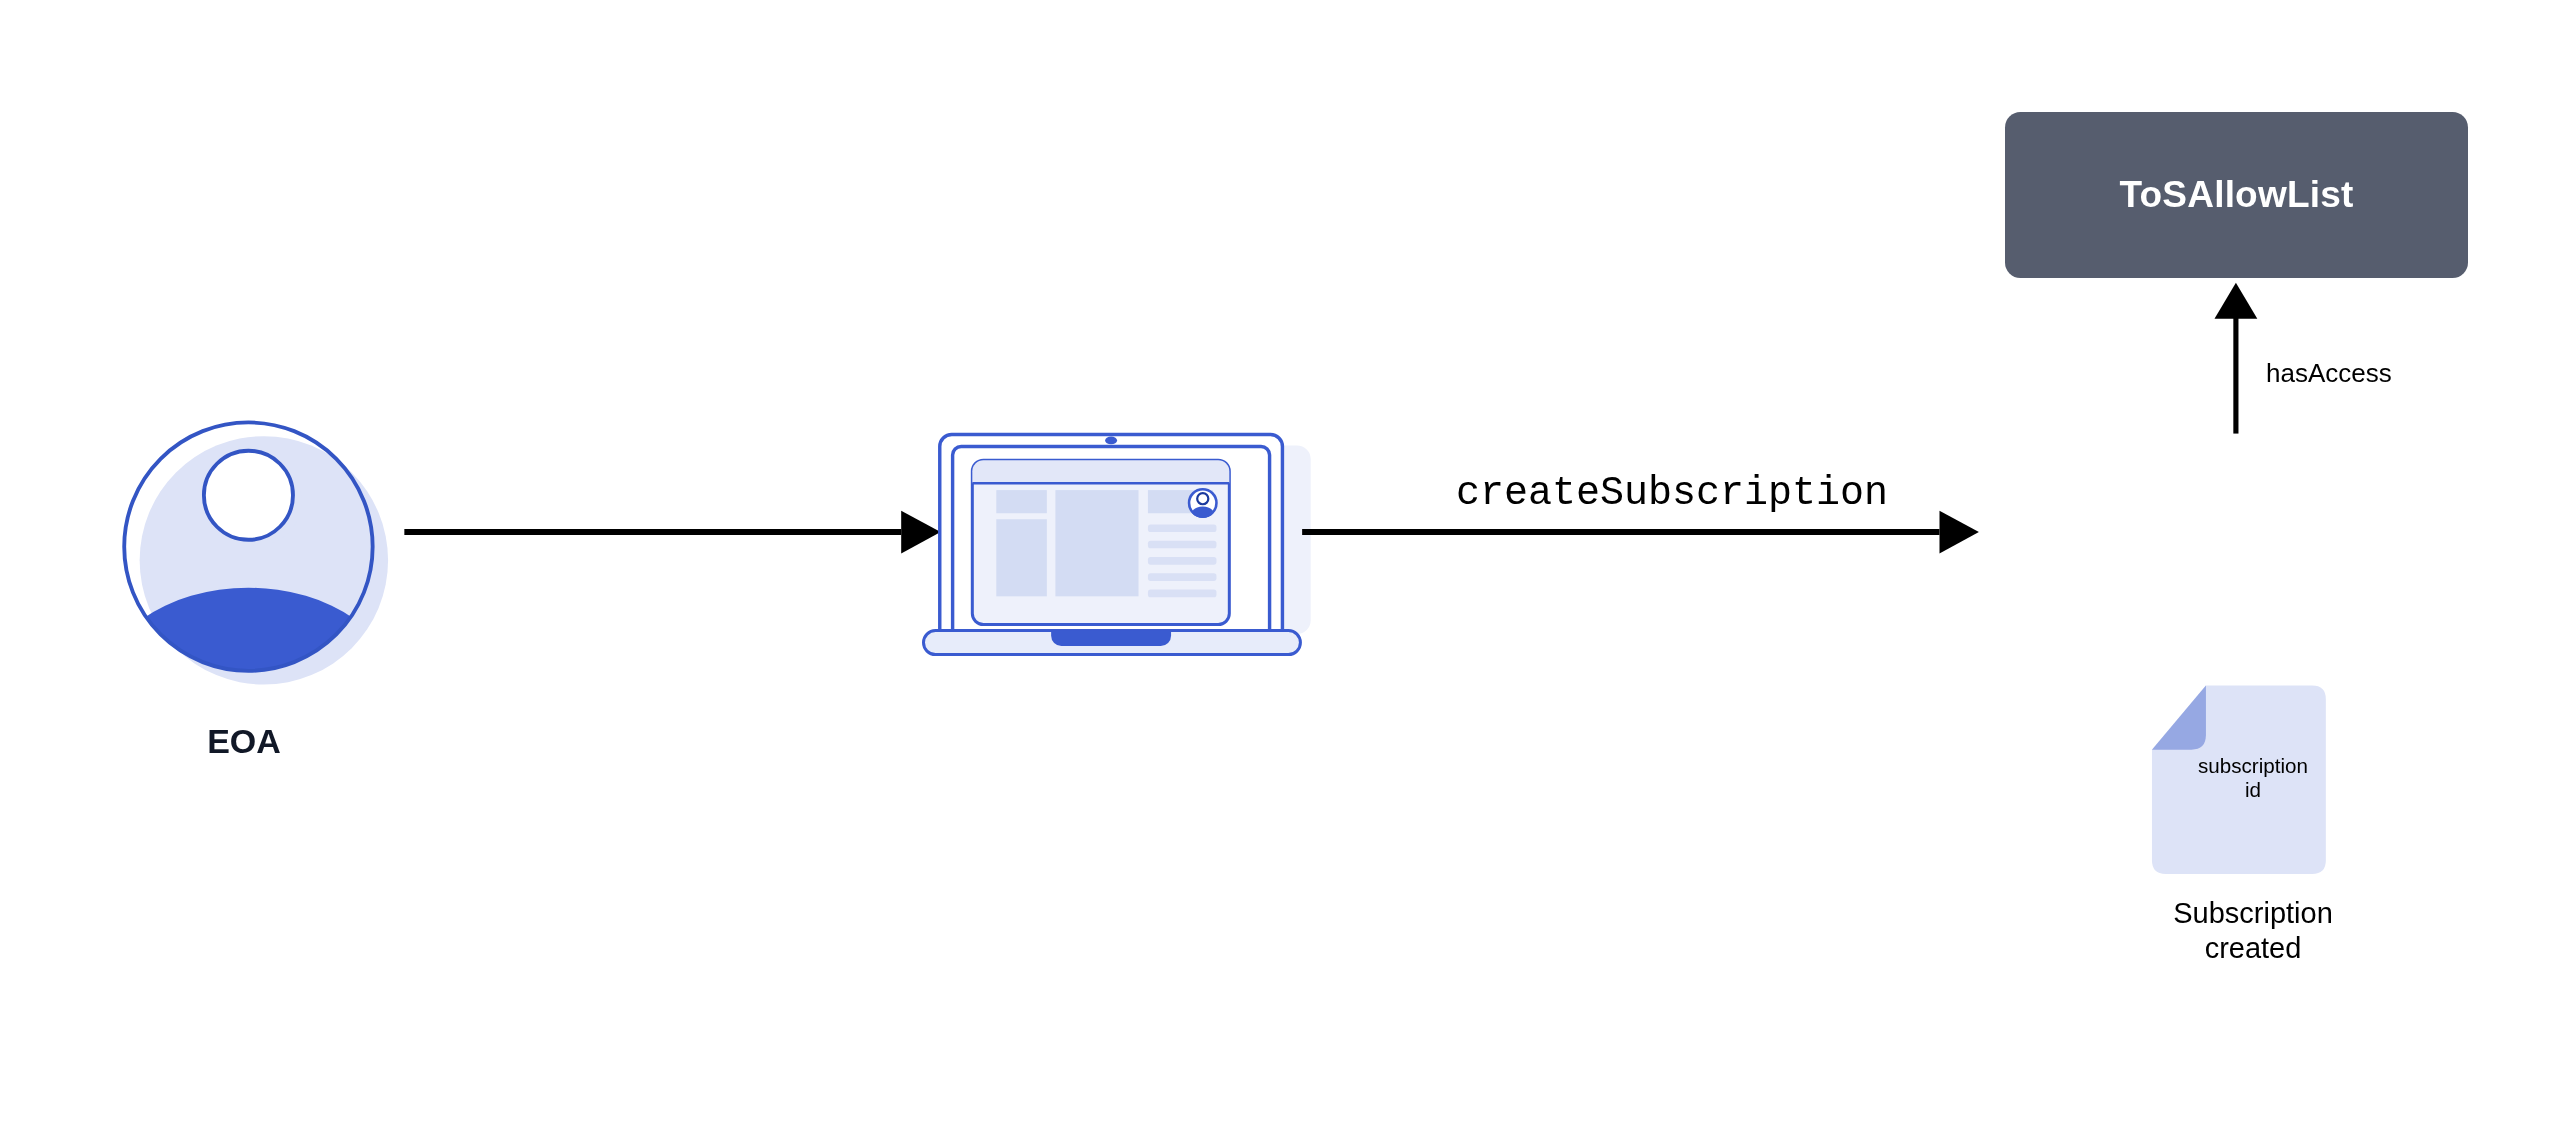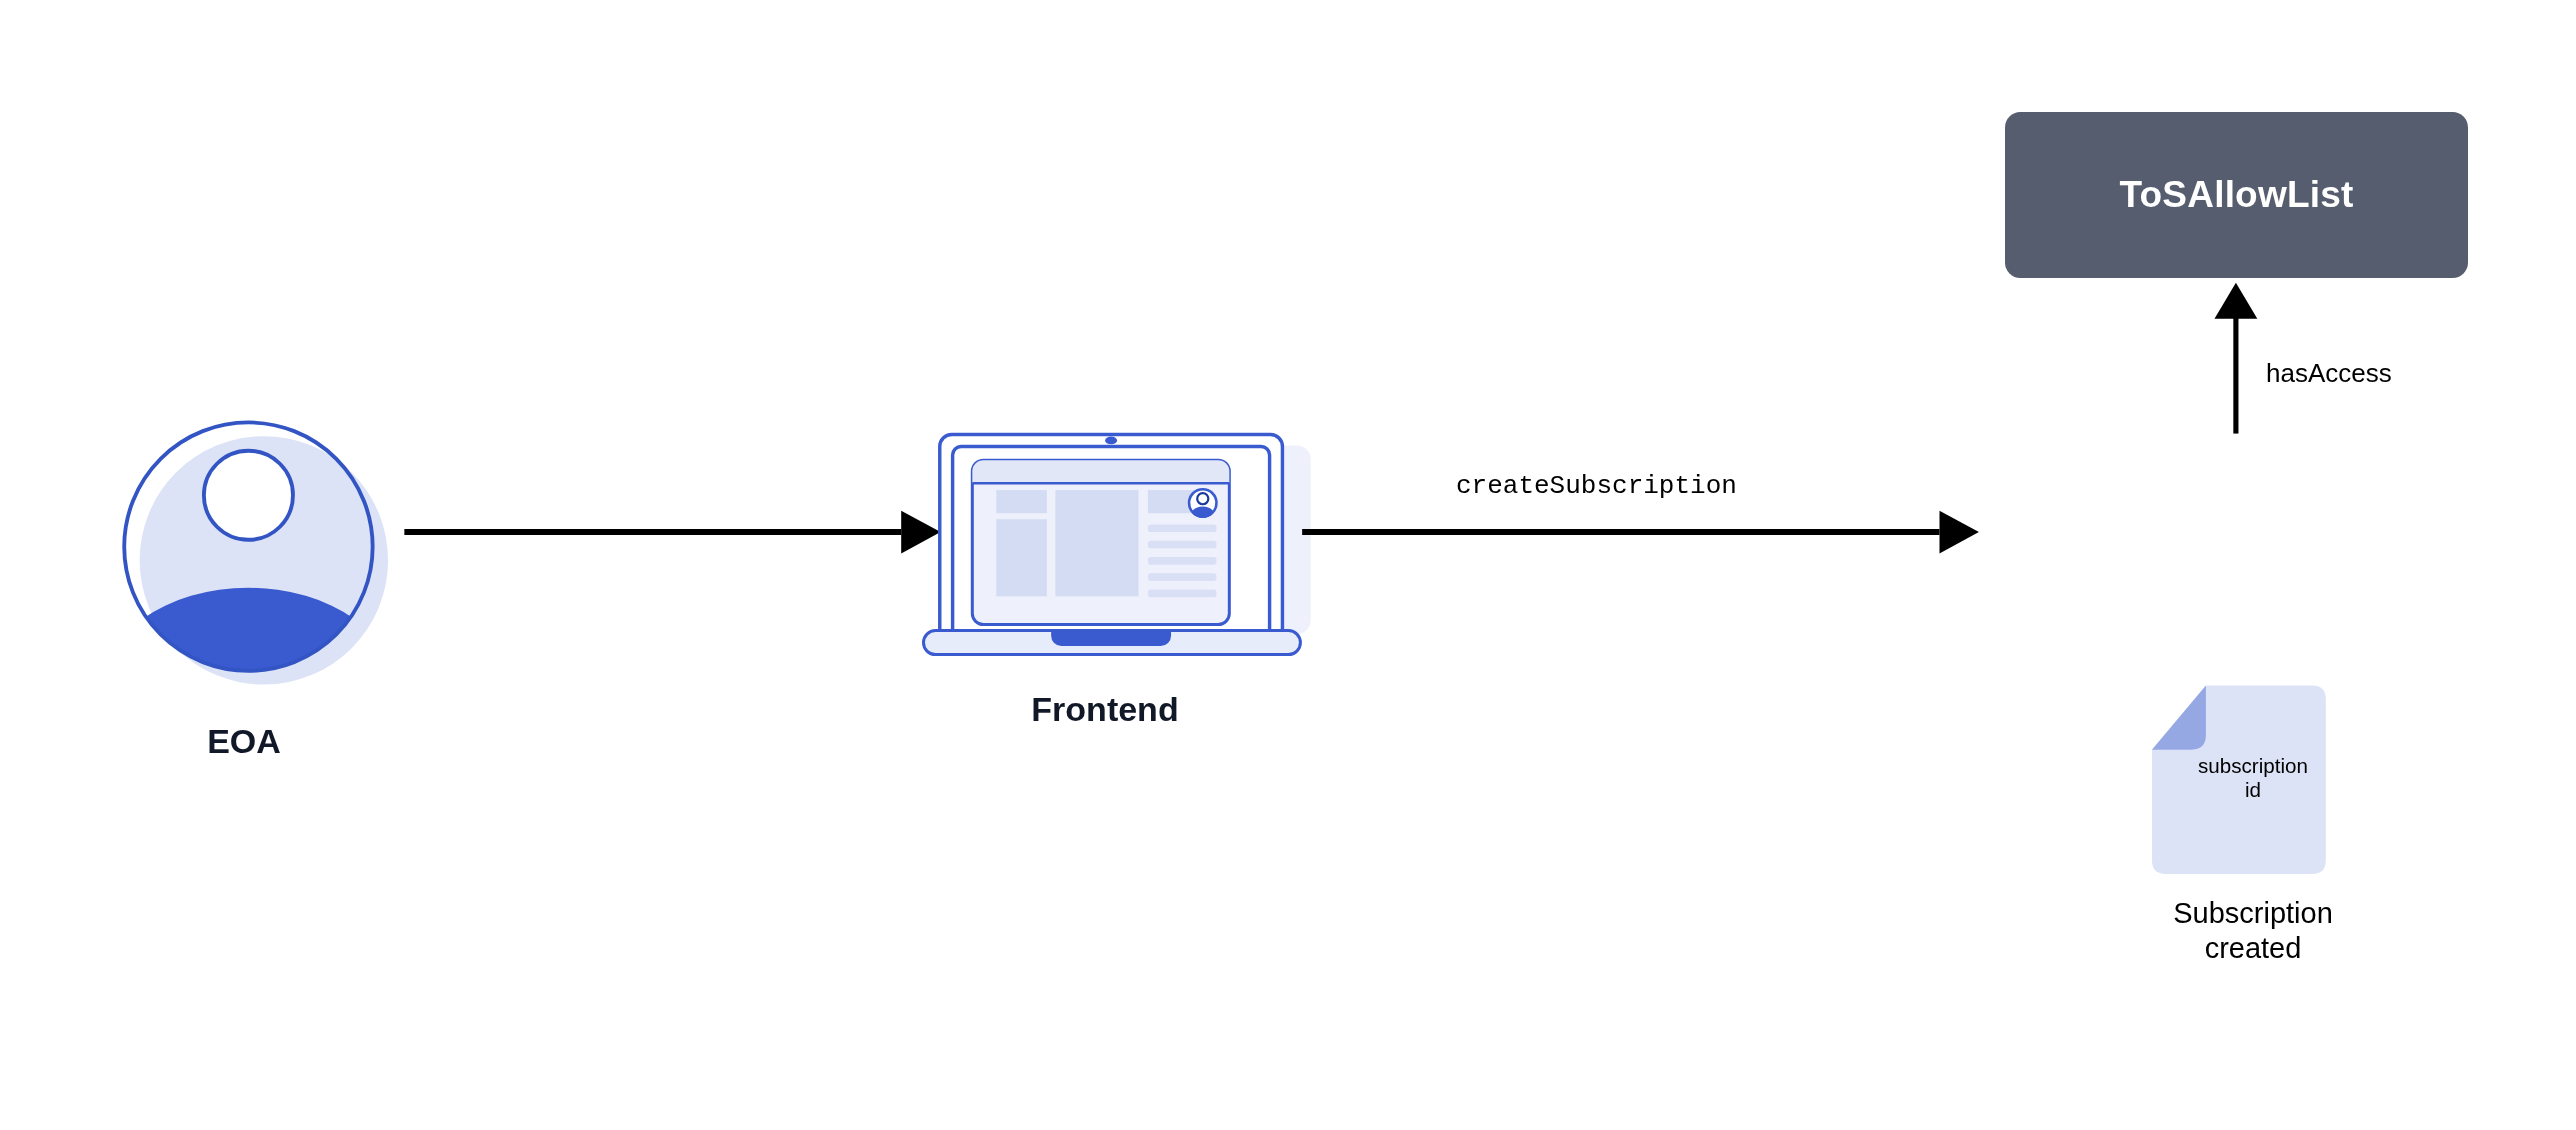--- a/index.html
+++ b/index.html
@@ -52,21 +52,21 @@
     left: 2005px;
     top: 437px;
     width: 463px;
     height: 171px;
   }
 
   
   .edge-label-mono {
     position: absolute;
     font-family: "Liberation Mono", monospace;
-    font-size: 26px;
+    font-size: 40px;
     color: #000000;
     white-space: nowrap;
   }
   .edge-label-sans {
     position: absolute;
     font-family: "Liberation Sans", sans-serif;
     font-size: 26px;
     color: #000000;
     white-space: nowrap;
   }
@@ -237,21 +237,20 @@
     <span class="node-label">ToSAllowList</span>
   </div>
 
 
   <div class="edge-label-mono" id="label-create-subscription">createSubscription</div>
 
   <div class="edge-label-sans" id="label-has-access">hasAccess</div>
 
   <div class="caption-bold" id="caption-eoa">EOA</div>
 
-  <div class="caption-bold" id="caption-frontend">Frontend</div>
 
   <div id="doc-text">
     <div>subscription</div>
     <div>id</div>
   </div>
 
   <div id="caption-subscription-created">
     <div>Subscription</div>
     <div>created</div>
   </div>

